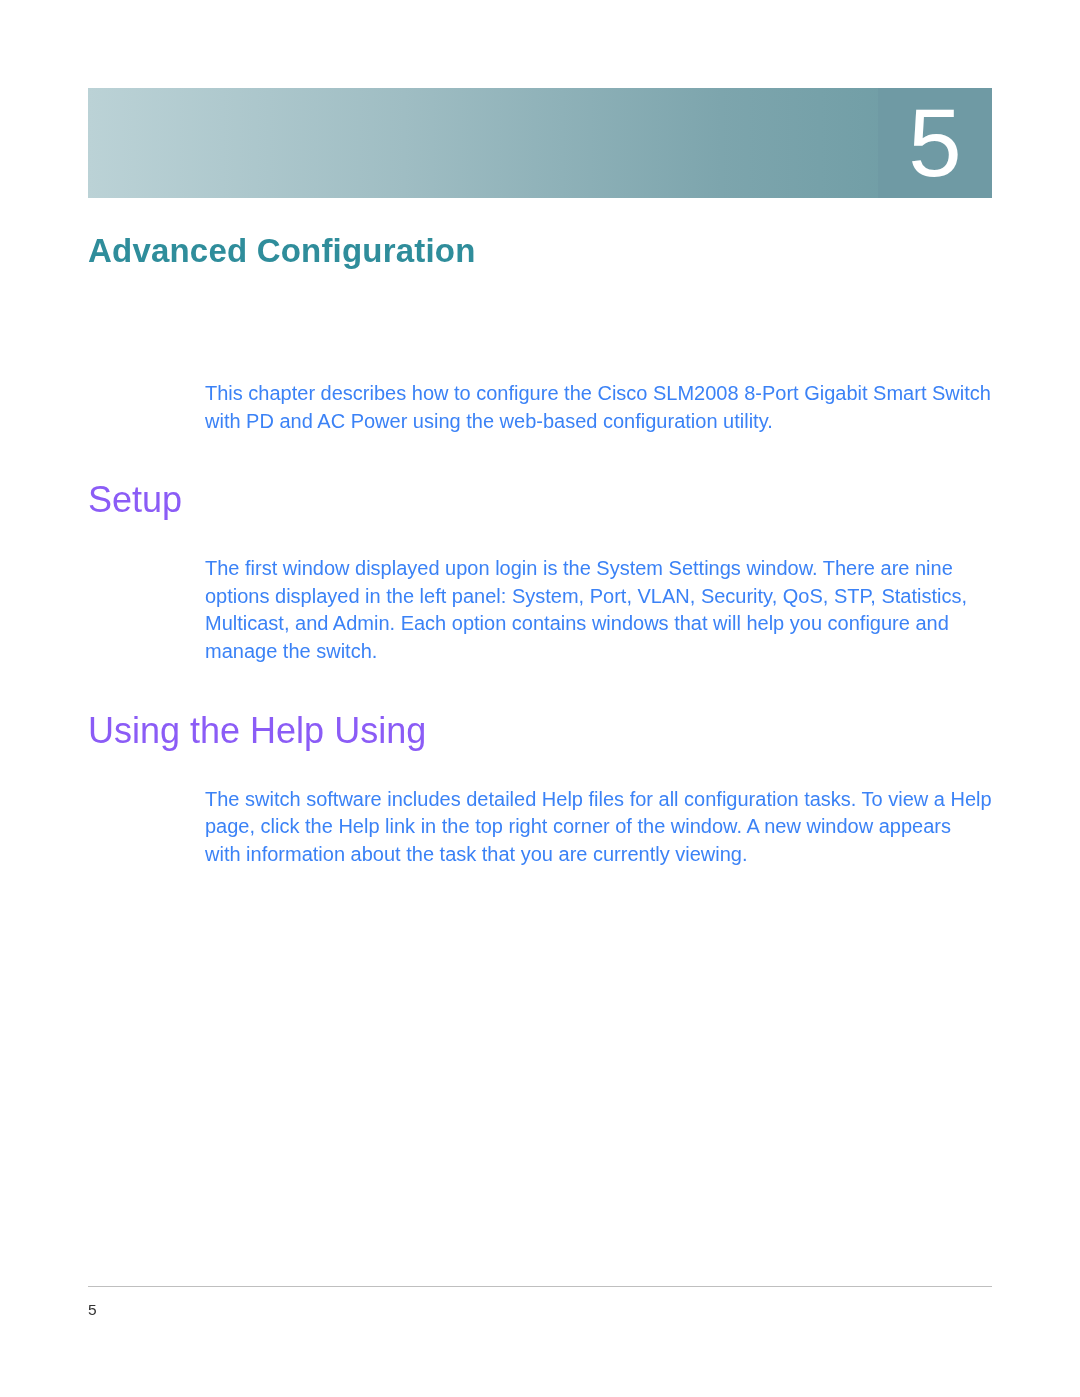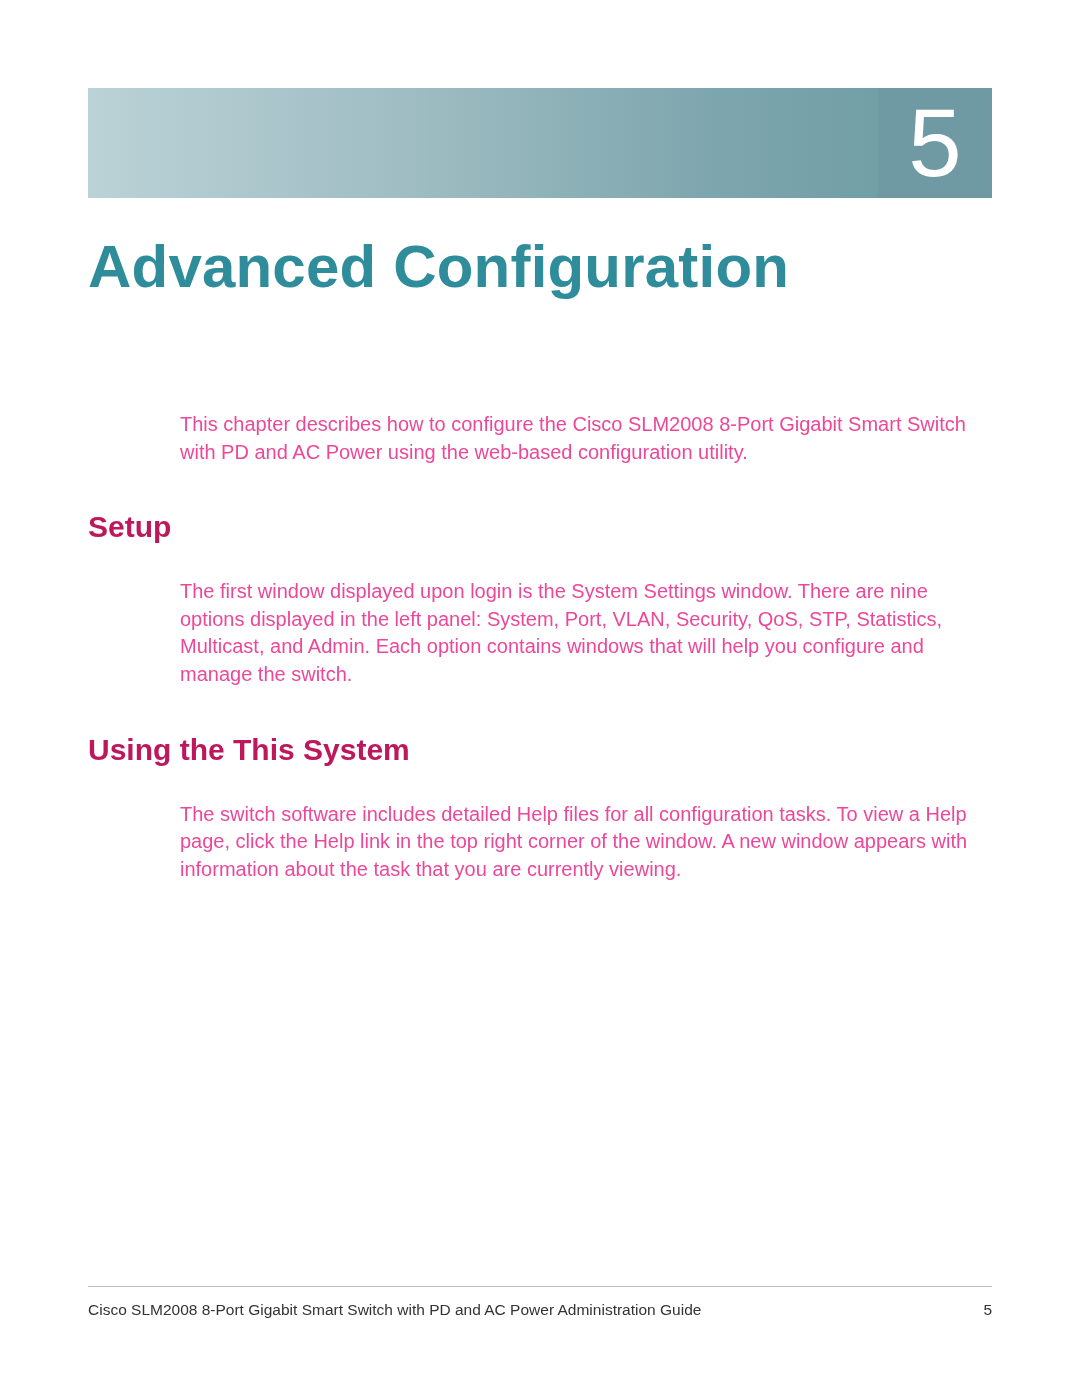--- a/index.html
+++ b/index.html
@@ -24,36 +24,36 @@
   }
   .chapter-num {
     color: #ffffff;
     font-size: 96px;
     font-weight: 400;
     line-height: 1;
     font-family: Arial, Helvetica, sans-serif;
   }
   h1.title {
     color: #2f8d9b;
-    font-size: 60px;
+    font-size: 33px;
     font-weight: bold;
     margin: 0 0 110px 0;
     letter-spacing: 0.2px;
   }
   h2.section {
-    color: #be185d;
-    font-size: 30px;
-    font-weight: bold;
+    color: #8b5cf6;
+    font-size: 36px;
+    font-weight: normal;
     margin: 44px 0 34px 0;
   }
   .body-col {
-    margin-left: 92px;
+    margin-left: 117px;
     font-size: 20px;
     line-height: 1.38;
-    color: #ec4899;
+    color: #3b82f6;
   }
   .body-col p { margin: 0; }
   .bold { font-weight: normal; }
   .footer {
     position: absolute;
     left: 88px;
     right: 88px;
     bottom: 78px;
     border-top: 1px solid #bfbfbf;
     padding-top: 14px;
@@ -82,24 +82,23 @@
   </div>
 
   <h2 class="section">Setup</h2>
 
   <div class="body-col">
     <p>
       <span>The first window displayed upon login is the System Settings window. There are nine options displayed in the left panel: </span><span class="bold">System</span><span>, </span><span class="bold">Port</span><span>, </span><span class="bold">VLAN</span><span>, </span><span class="bold">Security</span><span>, </span><span class="bold">QoS</span><span>, </span><span class="bold">STP</span><span>, </span><span class="bold">Statistics</span><span>, </span><span class="bold">Multicast</span><span>, and </span><span class="bold">Admin</span><span>. Each option contains windows that will help you configure and manage the switch.</span>
     </p>
   </div>
 
-  <h2 class="section">Using the This System</h2>
+  <h2 class="section">Using the Help Using</h2>
 
   <div class="body-col">
     <p>The switch software includes detailed Help files for all configuration tasks. To view a Help page, click the Help link in the top right corner of the window. A new window appears with information about the task that you are currently viewing.</p>
   </div>
 
   <div class="footer">
-    <span>Cisco SLM2008 8-Port Gigabit Smart Switch with PD and AC Power Administration Guide</span>
     <span>5</span>
   </div>
 
 </div>
 
 </body></html>

